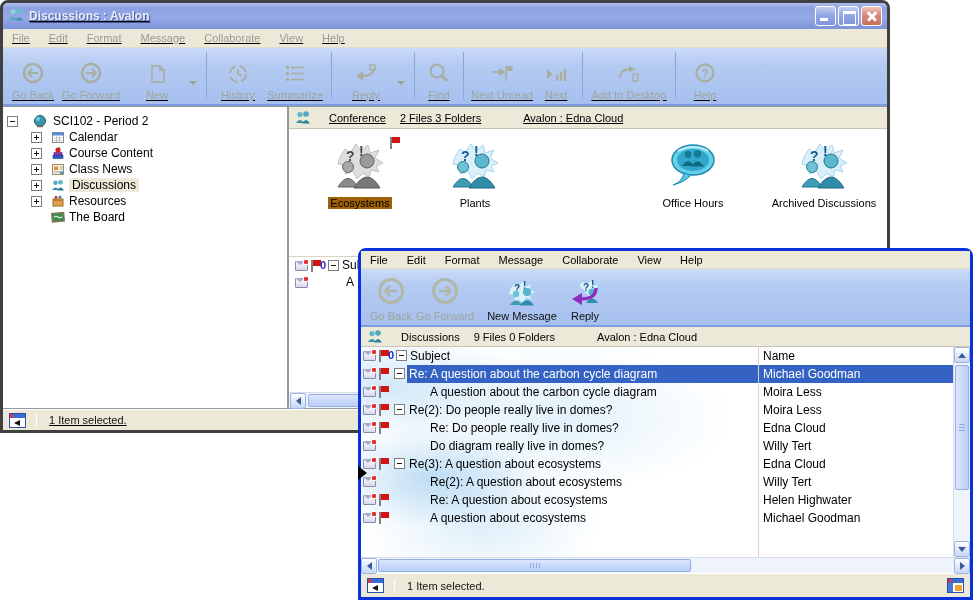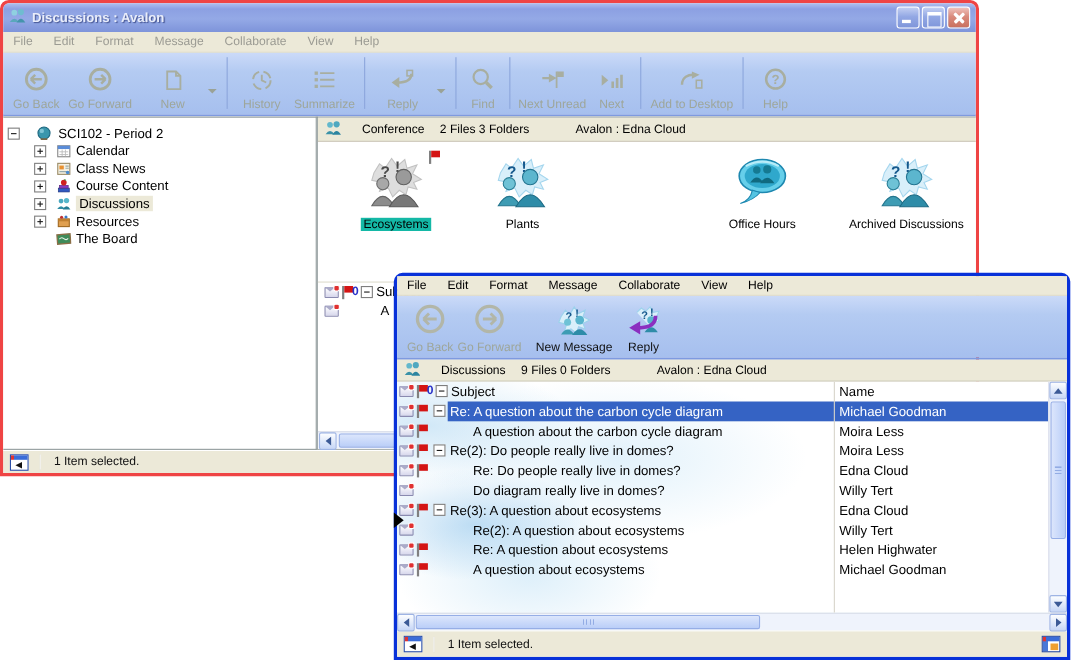--- a/index.html
+++ b/index.html
@@ -4,21 +4,21 @@
 <style>
   * { box-sizing: border-box; margin: 0; padding: 0; }
   html,body { width:976px; height:600px; background:#fff; overflow:hidden;
               font-family:"Liberation Sans", sans-serif; }
   #stage { position:relative; width:976px; height:600px; background:#fff; }
 
   
   .window { position:absolute; display:flex; flex-direction:column;
             border-radius:8px 8px 0 0; }
   .win-back  { left:0; top:0; width:890px; height:433px;
-               border:3px solid #ef4444; border-radius:8px 8px 0 0; z-index:1; }
+               border:3px solid #404040; border-radius:8px 8px 0 0; z-index:1;text-decoration:underline; }
   .win-front { left:358px; top:248px; width:615px; height:352px;
                border:3px solid #0831D9; border-radius:8px 8px 0 0; z-index:10; }
 
   .titlebar { height:26px; flex:0 0 26px; display:flex; align-items:center;
               padding:0 5px; border-radius:5px 5px 0 0; position:relative; }
   .titlebar.active   { background:linear-gradient(180deg,#5A8AF4 0%,#1E4FC8 14%,#3A6FE8 45%,#1C4ABE 88%,#163E9E 100%); }
   .titlebar.inactive { background:linear-gradient(180deg,#AEBFEE 0%,#8CA0E2 20%,#94A9E6 55%,#7E94DA 100%); }
   .title-text { color:#fff; font-weight:bold; font-size:12px; margin-left:5px;
                 text-shadow:1px 1px 1px rgba(10,20,80,.55); white-space:nowrap; }
   .titlebar.inactive .title-text { color:#E9EDFA; }
@@ -94,21 +94,21 @@
   .exp { width:11px; height:11px; background:#fff; border:1px solid #7E7E7E; position:relative; }
   .exp::before { content:""; position:absolute; left:2px; right:2px; top:4px; height:1px; background:#1A1A1A; }
   .exp.plus::after { content:""; position:absolute; top:2px; bottom:2px; left:4px; width:1px; background:#1A1A1A; }
 
   
   .icon-area { height:128px; flex:0 0 128px; position:relative; background:#fff;
                border-bottom:1px solid #D8D4C4; }
   .conf { position:absolute; top:12px; width:118px; display:flex; flex-direction:column;
           align-items:center; }
   .conf .clabel { font-size:11px; color:#000; margin-top:4px; white-space:nowrap; }
-  .conf.selconf .clabel { background:#14b8a6; padding:0 2px; }
+  .conf.selconf .clabel { background:#a16207; padding:0 2px; }
   .confflag { position:absolute; }
 
   
   .env { width:13px; height:10px; background:linear-gradient(#FDFDFF,#D7D7EC); border:1px solid #8A8AB0;
          border-radius:1px; position:absolute; }
   .env::before { content:""; position:absolute; left:-1px; top:-1px; width:0; height:0;
          border-left:5.5px solid transparent; border-right:5.5px solid transparent;
          border-top:4px solid #AAAAC8; }
   .env::after { content:""; position:absolute; right:-2px; top:-3px; width:4px; height:4px;
          border-radius:2px; background:#E03030; border:1px solid #fff; }
@@ -320,36 +320,36 @@
           <span class="ticon" style="left:48px"><svg width="14" height="14" viewBox="0 0 14 14">
                 <rect x="1.5" y="2.5" width="11" height="10" fill="#fff" stroke="#888"></rect>
                 <rect x="1.5" y="2.5" width="11" height="3" fill="#5A8CD8"></rect>
                 <path d="M3,8 h8 M3,10.5 h8 M5.5,6 v6 M8.5,6 v6" stroke="#BBB" stroke-width="0.8"></path>
               </svg></span>
           <span class="tlab" style="left:66px">Calendar</span>
         </div>
         <div class="trow">
           <span class="exp plus" style="left:28px"></span>
           <span class="ticon" style="left:48px"><svg width="14" height="14" viewBox="0 0 14 14">
+                <rect x="2" y="9" width="10" height="3.5" fill="#3058C0" stroke="#203880" stroke-width="0.6"></rect>
+                <rect x="3" y="6.5" width="8" height="2.5" fill="#8C3CC0" stroke="#5A2480" stroke-width="0.6"></rect>
+                <circle cx="7" cy="4" r="2.6" fill="#D02020"></circle>
+                <path d="M7,1.2 q1.6,-0.6 2.2,0.6 q-1.6,0.6 -2.2,-0.6" fill="#3A9A3A"></path>
+              </svg></span>
+          <span class="tlab" style="left:66px">Course Content</span>
+        </div>
+        <div class="trow">
+          <span class="exp plus" style="left:28px"></span>
+          <span class="ticon" style="left:48px"><svg width="14" height="14" viewBox="0 0 14 14">
                 <rect x="1.5" y="2.5" width="11" height="10" fill="#F6F0E0" stroke="#998B66"></rect>
                 <rect x="3" y="4.5" width="4" height="3.5" fill="#E89030"></rect>
                 <path d="M8.5,5 h3 M8.5,7 h3 M3,10 h8.5" stroke="#9AA" stroke-width="1"></path>
                 <circle cx="10.5" cy="10.8" r="1.6" fill="#4A8CD0"></circle>
               </svg></span>
           <span class="tlab" style="left:66px">Class News</span>
-        </div>
-        <div class="trow">
-          <span class="exp plus" style="left:28px"></span>
-          <span class="ticon" style="left:48px"><svg width="14" height="14" viewBox="0 0 14 14">
-                <rect x="2" y="9" width="10" height="3.5" fill="#3058C0" stroke="#203880" stroke-width="0.6"></rect>
-                <rect x="3" y="6.5" width="8" height="2.5" fill="#8C3CC0" stroke="#5A2480" stroke-width="0.6"></rect>
-                <circle cx="7" cy="4" r="2.6" fill="#D02020"></circle>
-                <path d="M7,1.2 q1.6,-0.6 2.2,0.6 q-1.6,0.6 -2.2,-0.6" fill="#3A9A3A"></path>
-              </svg></span>
-          <span class="tlab" style="left:66px">Course Content</span>
         </div>
         <div class="trow selrow">
           <span class="exp plus" style="left:28px"></span>
           <span class="ticon" style="left:48px"><svg width="14" height="14" viewBox="0 0 14 14">
                 <circle cx="4.5" cy="4.8" r="2.2" fill="#4AA8C0"></circle>
                 <path d="M1,12 Q4.5,7 8,12 Z" fill="#2F8CA4"></path>
                 <circle cx="9.5" cy="4.3" r="2.4" fill="#58B8CC"></circle>
                 <path d="M6,12.5 Q9.5,6.5 13,12.5 Z" fill="#247C94"></path>
               </svg></span>
           <span class="tlab" style="left:66px">Discussions</span>

